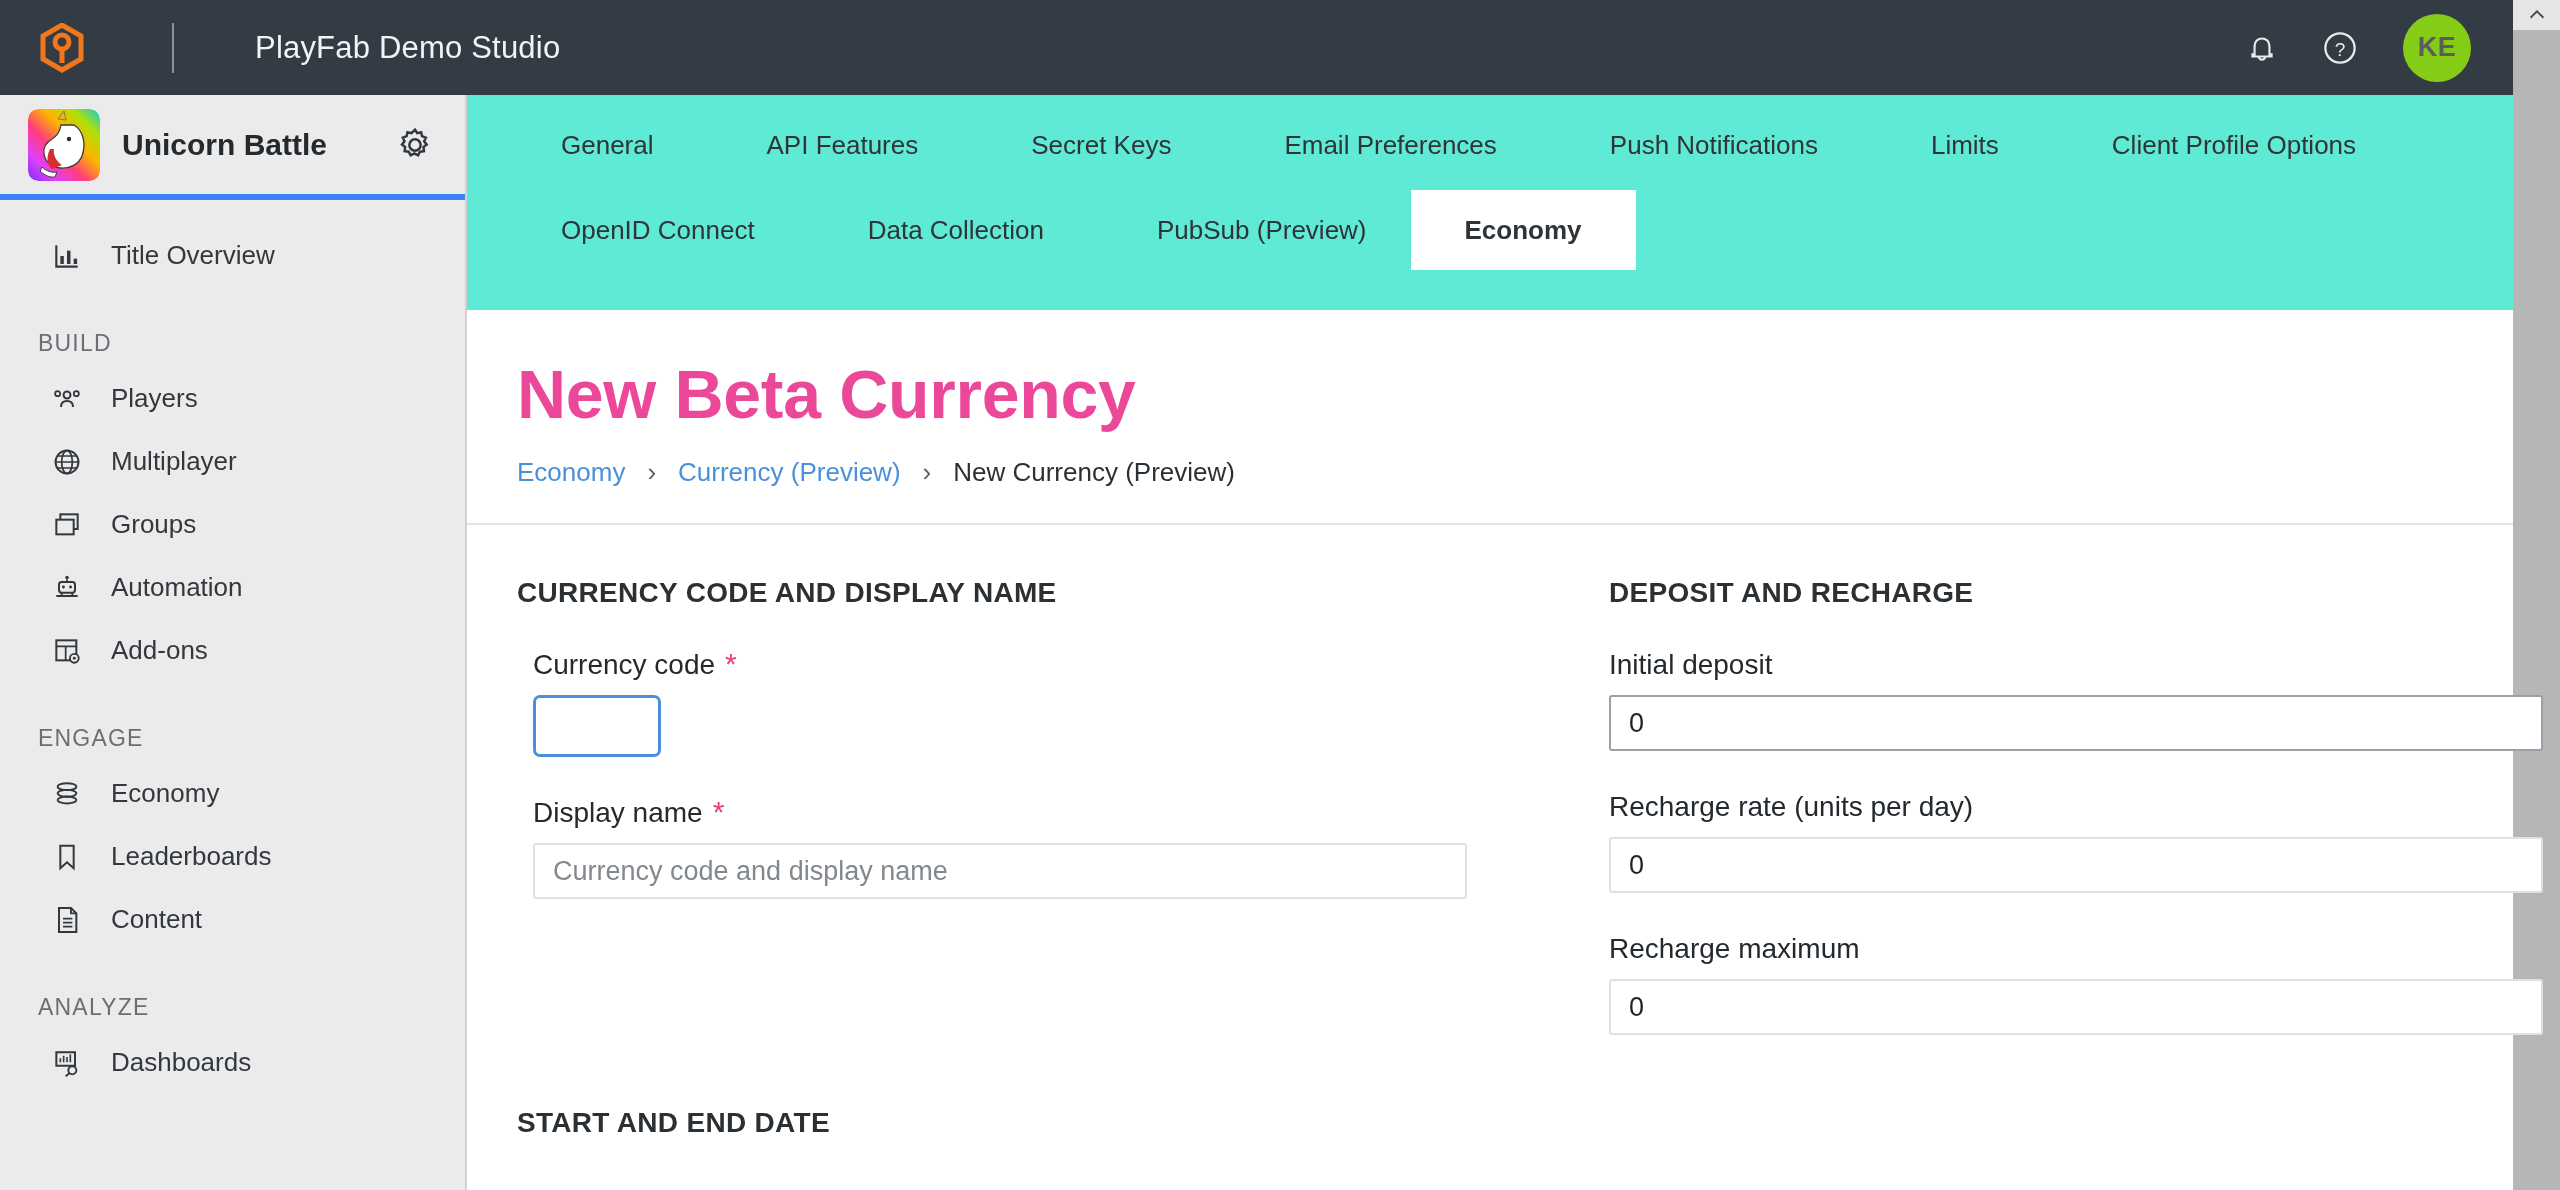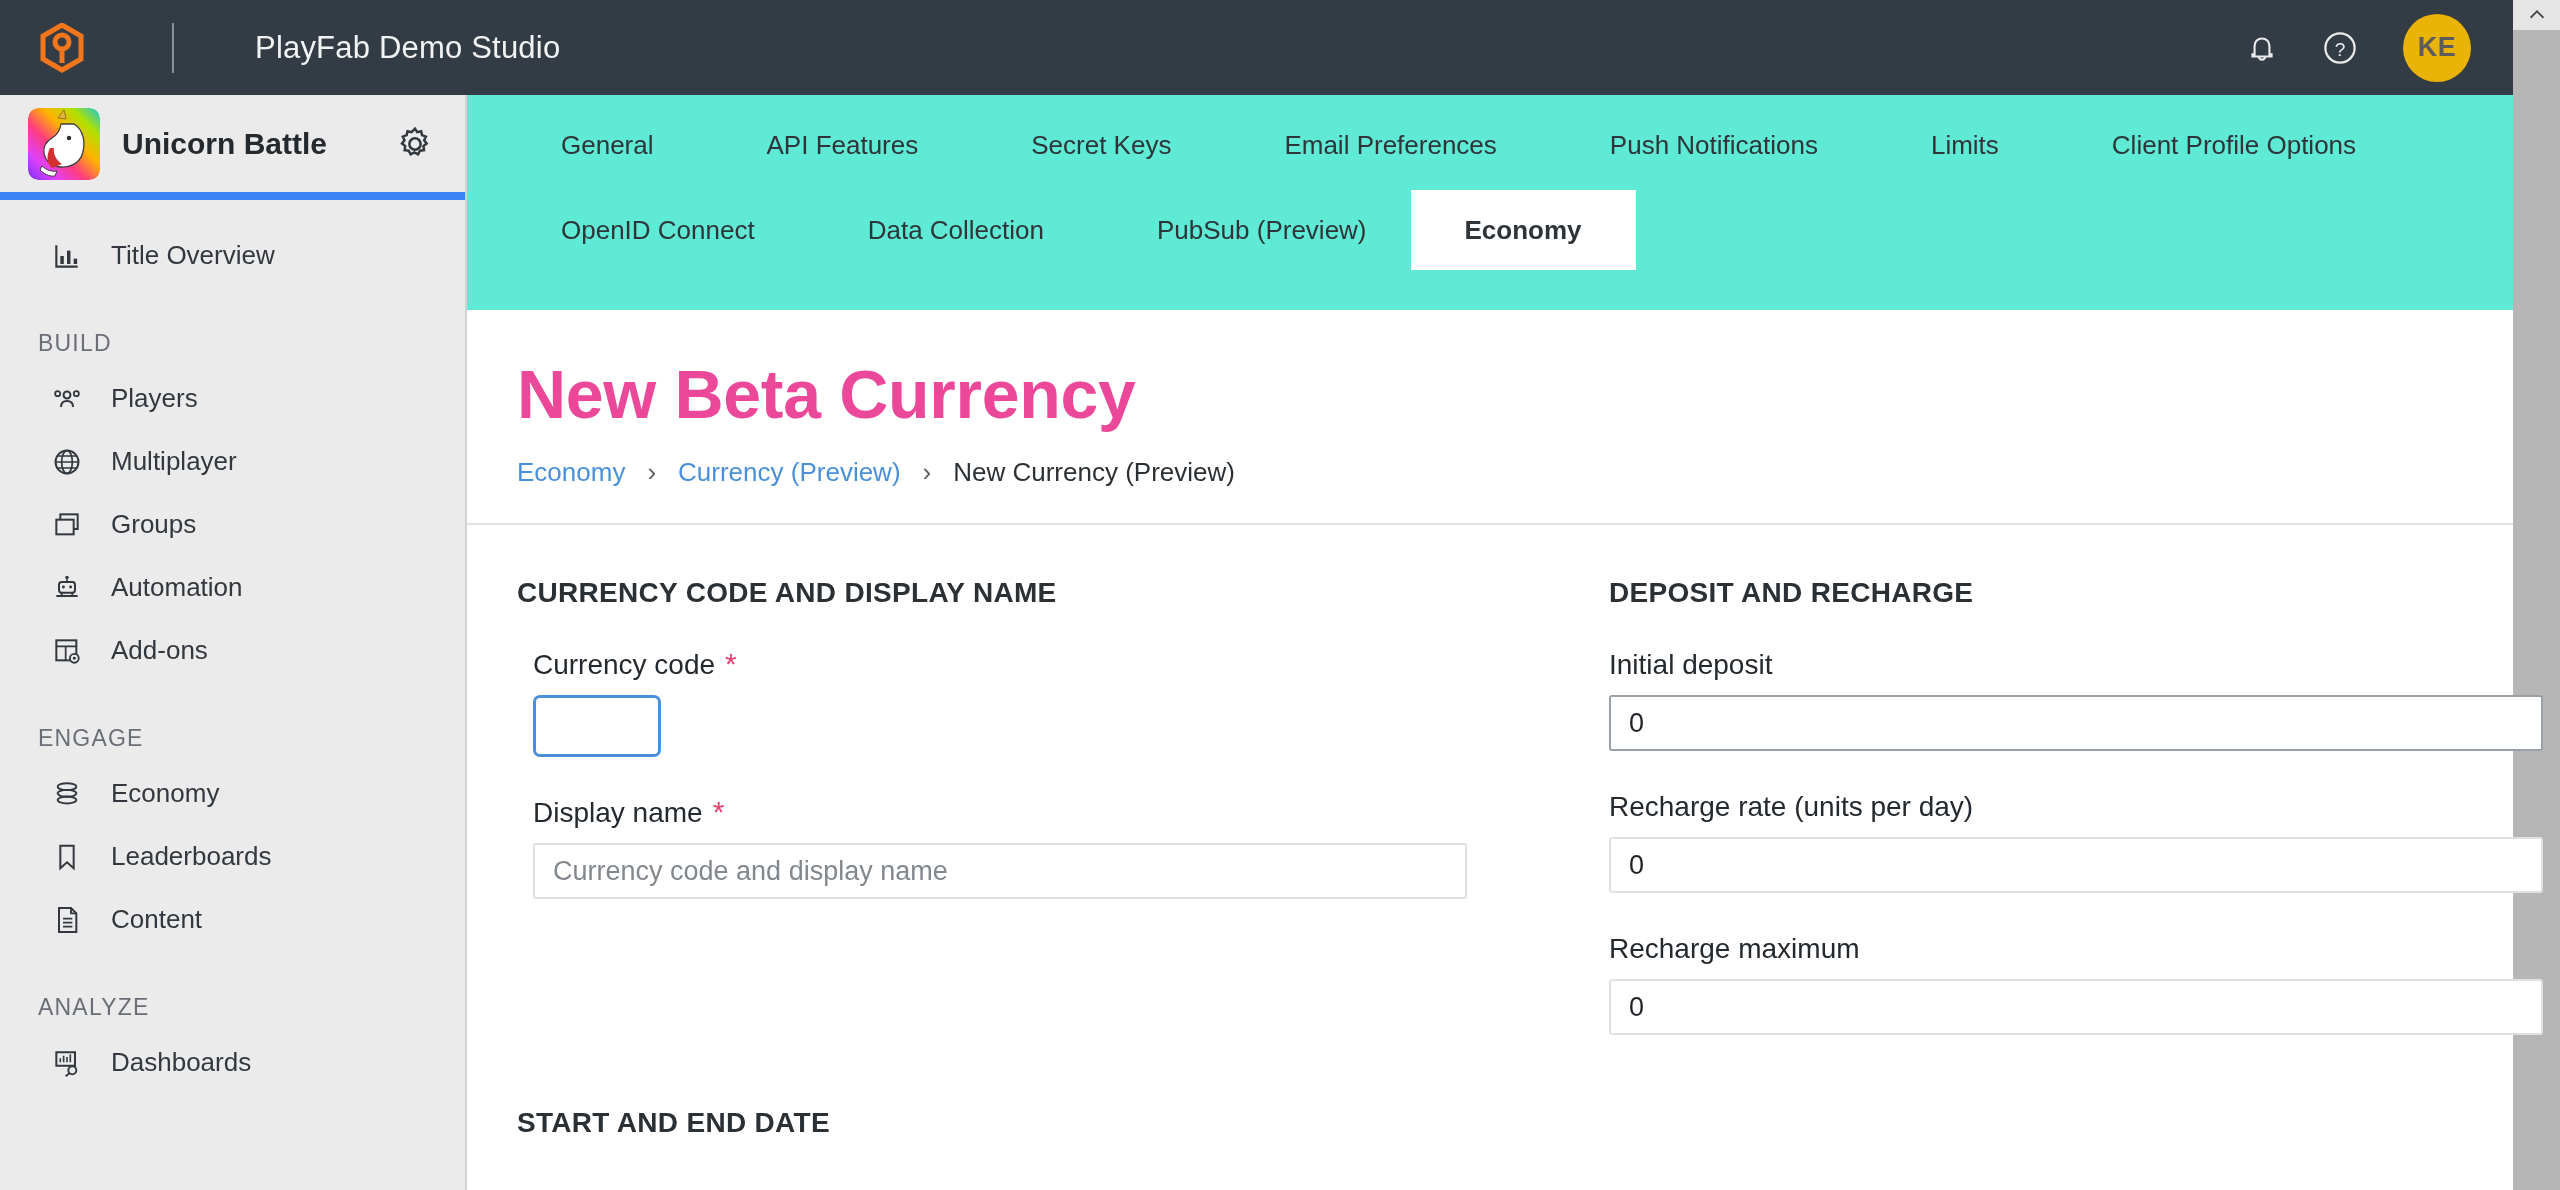--- a/index.html
+++ b/index.html
@@ -30,21 +30,21 @@
   }
   .topbar-right {
     margin-left: auto; display: flex; align-items: center; height: 100%;
   }
   .topbar-icon {
     width: 78px; height: 95px; display: flex;
     align-items: center; justify-content: center;
   }
   .avatar {
     width: 68px; height: 68px; border-radius: 50%;
-    background: #eab308; color: #5c5c5c;
+    background: #84cc16; color: #5c5c5c;
     font-size: 27px; font-weight: 700; letter-spacing: .5px;
     display: flex; align-items: center; justify-content: center;
     margin-left: 24px; margin-right: 42px;
   }
 
   
   .vscroll {
     position: absolute; right: 0; top: 0;
     width: 47px; height: 1190px; background: #b6b6b6;
   }
@@ -56,21 +56,21 @@
 
   
   .sidebar {
     position: absolute; left: 0; top: 95px;
     width: 467px; height: 1095px;
     background: #ebebeb;
     border-right: 2px solid #d2d2d2;
   }
   .side-head {
     height: 105px; display: flex; align-items: center;
-    border-bottom: 8px solid #3b82f6; padding: 0 30px 0 28px;
+    border-bottom: 6px solid #3b82f6; padding: 0 30px 0 28px;
   }
   .title-thumb {
     width: 72px; height: 72px; border-radius: 10px;
     overflow: hidden; flex: none;
   }
   .title-name {
     margin-left: 22px; font-size: 30px; font-weight: 700; color: #24292e;
     white-space: nowrap;
   }
   .gear-btn { margin-left: auto; width: 40px; height: 40px; }

